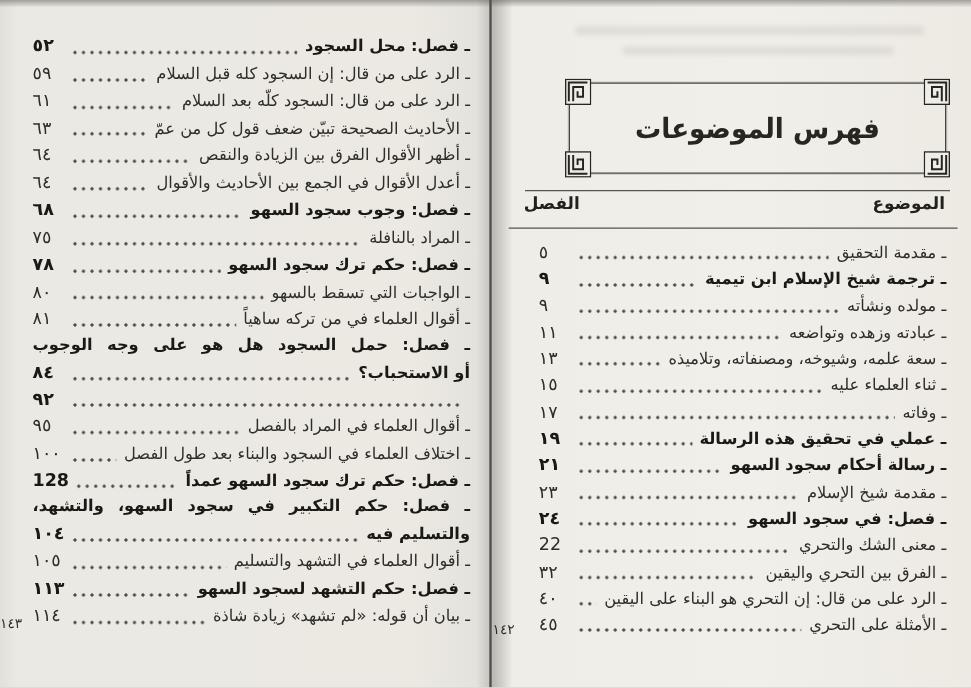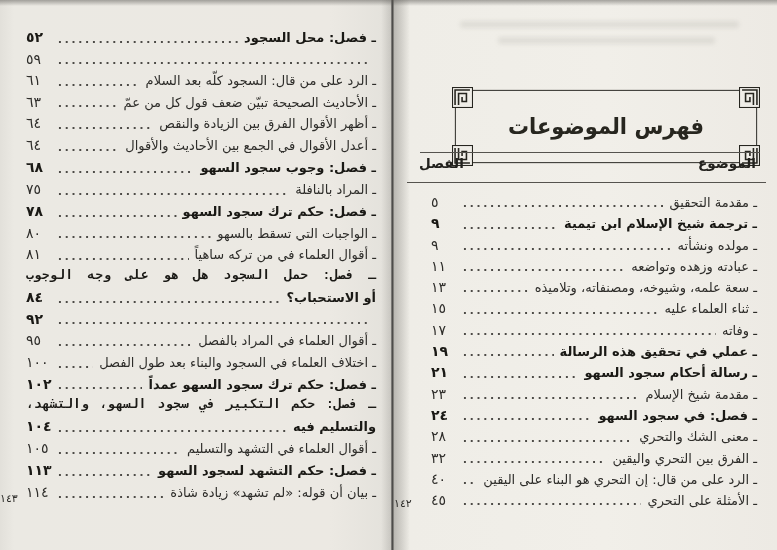--- a/index.html
+++ b/index.html
@@ -27,34 +27,34 @@
 
   
   .toc{position:absolute;direction:rtl;}
   .toc-left{top:27px;right:15px;left:26px;}
   .toc-right{top:192px;right:20px;left:37px;}
   .toc-row{display:flex;align-items:baseline;line-height:20.85px;font-size:13px;
     color:var(--ink,#2e2d2a);white-space:nowrap;}
   .toc-right .toc-row{line-height:20.3px;}
   .toc-row.bold .entry-text,.toc-row.bold .pagenum{font-weight:bold;color:var(--ink-strong,#1a1915);}
   .entry-text{flex:0 0 auto;min-width:0;}
-  .entry-text.stretch{flex:1 1 auto;width:100%;text-align:justify;text-align-last:justify;font-family:Liberation Mono, monospace;}
+  .entry-text.stretch{flex:1 1 auto;width:100%;text-align:justify;text-align-last:justify;}
   .entry-text.cont{}
   .leader{flex:1 1 auto;align-self:flex-end;height:6px;min-width:10px;margin:0 6px 4px 5px;
     background-image:radial-gradient(circle at 3px 3px,var(--dot,#4c4a46) 1.05px,rgba(0,0,0,0) 1.45px);
     background-size:6.8px 6px;background-repeat:repeat-x;}
   .pagenum{flex:0 0 auto;direction:ltr;min-width:26px;text-align:left;font-size:14px;}
   .folio{position:absolute;left:0;right:0;text-align:left;font-size:11px;color:#2e2d2a;}
   .folio-left{top:492px;}
   .folio-right{top:497px;}
 
   
   .title-box{position:absolute;top:66px;left:61px;width:300px;height:71px;
     border:1px solid #45443f;box-shadow:0 0 0 1px rgba(69,68,63,0.15);
-    display:flex;align-items:center;justify-content:center;margin-top:24px;}
+    display:flex;align-items:center;justify-content:center;}
   .box-title{font-size:21px;font-weight:bold;color:#27261f;transform:scaleY(1.06);}
   .corner{position:absolute;width:21px;height:21px;}
   .corner.tl{top:-4px;left:-4px;}
   .corner.tr{top:-4px;right:-4px;}
   .corner.bl{bottom:-4px;left:-4px;}
   .corner.br{bottom:-4px;right:-4px;}
 
   
   .hdr{position:absolute;top:152px;left:11px;width:361px;height:31px;direction:rtl;}
   .hdr-rule-top{position:absolute;top:0;right:6px;left:15px;height:1px;background:var(--rule,#55534e);}
@@ -74,20 +74,21 @@
   <div class="top-shade"></div>
 
   <div class="page page-left">
     <div class="toc toc-left" id="toc-left">
         <div class="toc-row bold">
           <span class="entry-text">ـ فصل: محل السجود</span>
           <span class="leader"></span>
           <span class="pagenum">٥٢</span>
         </div>
         <div class="toc-row">
+          <span class="entry-text">ـ الرد على من قال: إن السجود كله قبل السلام</span>
           <span class="leader"></span>
           <span class="pagenum">٥٩</span>
         </div>
         <div class="toc-row">
           <span class="entry-text">ـ الرد على من قال: السجود كلّه بعد السلام</span>
           <span class="leader"></span>
           <span class="pagenum">٦١</span>
         </div>
         <div class="toc-row">
           <span class="entry-text">ـ الأحاديث الصحيحة تبيّن ضعف قول كل من عمّ</span>
@@ -147,21 +148,21 @@
           <span class="pagenum">٩٥</span>
         </div>
         <div class="toc-row">
           <span class="entry-text">ـ اختلاف العلماء في السجود والبناء بعد طول الفصل</span>
           <span class="leader"></span>
           <span class="pagenum">١٠٠</span>
         </div>
         <div class="toc-row bold">
           <span class="entry-text">ـ فصل: حكم ترك سجود السهو عمداً</span>
           <span class="leader"></span>
-          <span class="pagenum">١٠٢</span>
+          <span class="pagenum">128</span>
         </div>
         <div class="toc-row bold">
           <span class="entry-text stretch">ـ فصل: حكم التكبير في سجود السهو، والتشهد،</span>
         </div>
         <div class="toc-row bold">
           <span class="entry-text cont">والتسليم فيه</span>
           <span class="leader"></span>
           <span class="pagenum">١٠٤</span>
         </div>
         <div class="toc-row">
@@ -278,21 +279,21 @@
           <span class="pagenum">٢٣</span>
         </div>
         <div class="toc-row bold">
           <span class="entry-text">ـ فصل: في سجود السهو</span>
           <span class="leader"></span>
           <span class="pagenum">٢٤</span>
         </div>
         <div class="toc-row">
           <span class="entry-text">ـ معنى الشك والتحري</span>
           <span class="leader"></span>
-          <span class="pagenum">٢٨</span>
+          <span class="pagenum">22</span>
         </div>
         <div class="toc-row">
           <span class="entry-text">ـ الفرق بين التحري واليقين</span>
           <span class="leader"></span>
           <span class="pagenum">٣٢</span>
         </div>
         <div class="toc-row">
           <span class="entry-text">ـ الرد على من قال: إن التحري هو البناء على اليقين</span>
           <span class="leader"></span>
           <span class="pagenum">٤٠</span>

